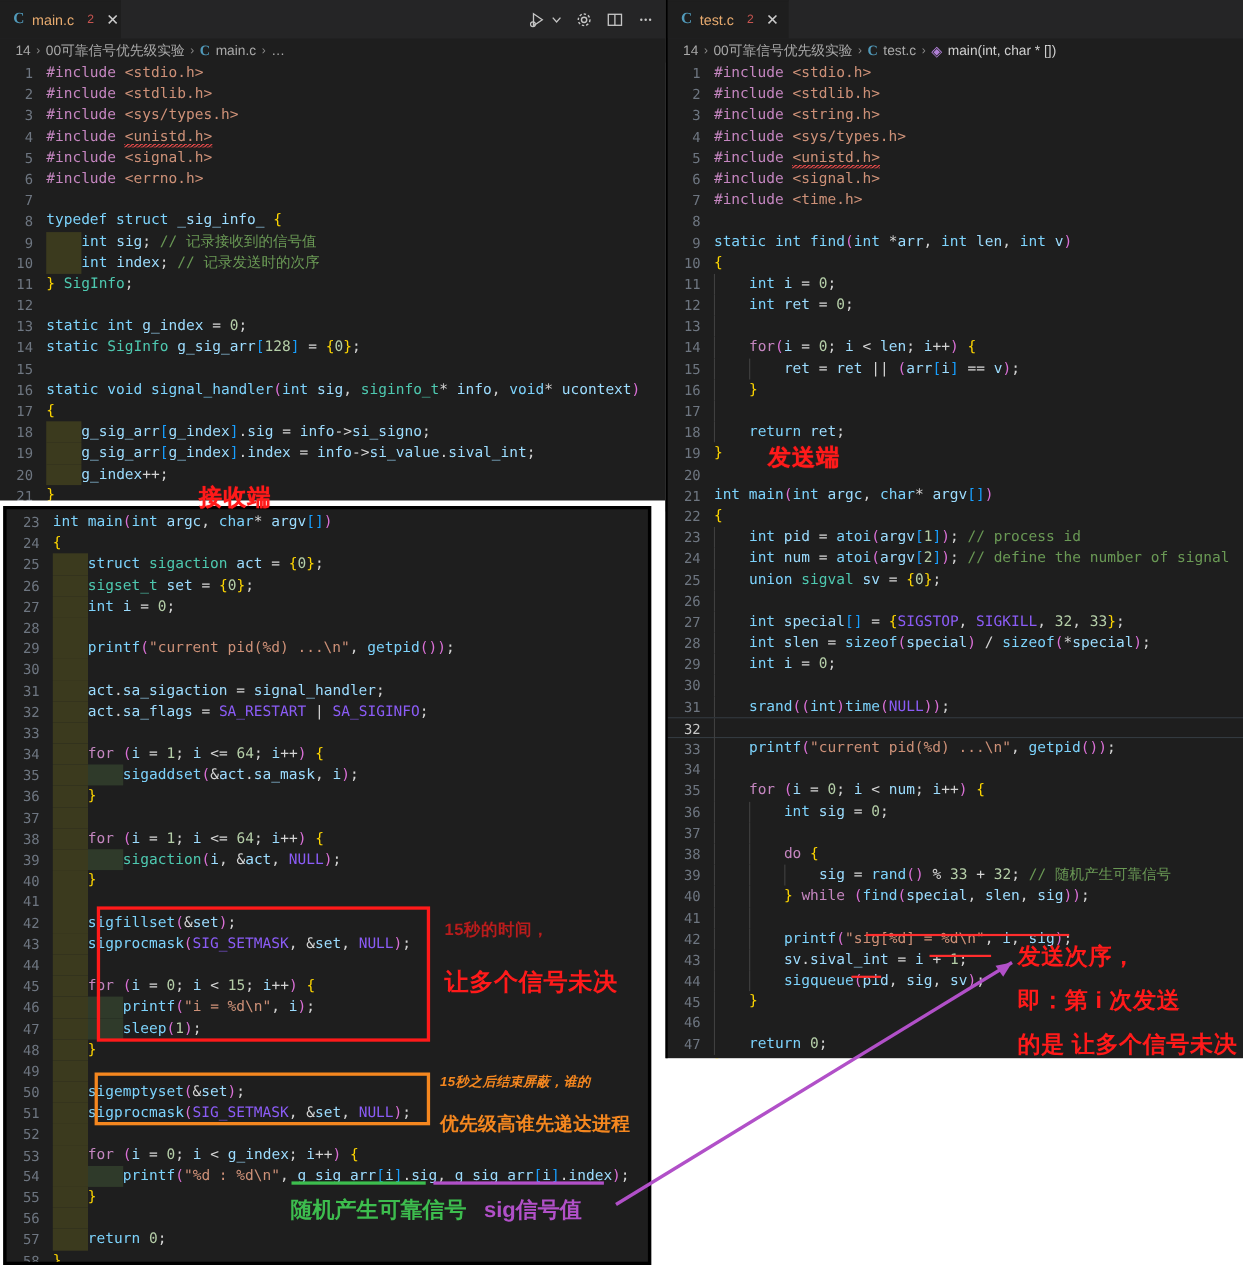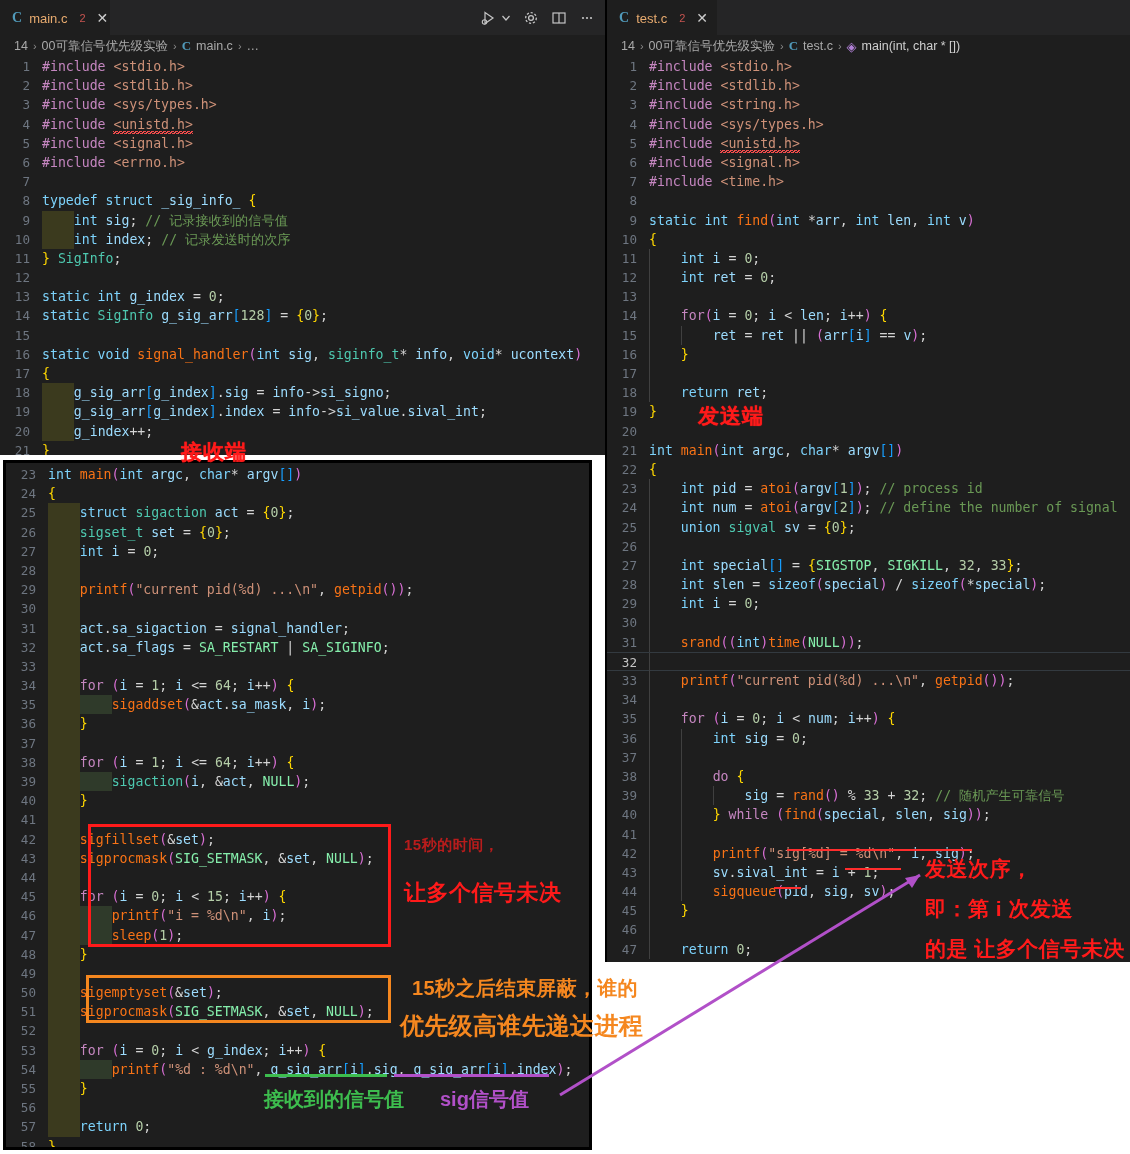--- a/index.html
+++ b/index.html
@@ -34,32 +34,32 @@
 
   
   .ig{position:absolute;top:0;height:19.2px;width:1px;background:#404040;}
   .igblk{position:absolute;top:0;height:19.2px;width:18px;background:#3b3a1e;}
   .igblk2{position:absolute;top:0;height:19.2px;width:18px;background:#2f3a2a;}
 
   
   .k{color:#7dd3fc}           
   .kc{color:#c586c0}          
   .ty{color:#4ec9b0}          
-  .fn{color:#f97316}          
+  .fn{color:#7dd3fc}          
   .va{color:#9cdcfe}          
   .nu{color:#b5cea8}          
   .st{color:#ce9178}          
   .cm{color:#6a9955}          
   .pp{color:#c586c0}          
   .hd{color:#ce9178}          
   .op{color:#d4d4d4}          
   .br1{color:#ffd700}
   .br2{color:#da70d6}
   .br3{color:#179fff}
-  .cn{color:#86efac}
+  .cn{color:#8b5cf6}
   .squig{background-image:repeating-linear-gradient(135deg,#f14c4c 0 1px,transparent 1px 2px);
          background-repeat:repeat-x;background-size:4px 3px;background-position:0 100%;padding-bottom:2px;}
 
   
   .anno{position:absolute;font-family:"Liberation Sans",sans-serif;font-weight:bold;}
   .redbox{position:absolute;border:3px solid #ff1a1a;box-sizing:border-box;}
   .orangebox{position:absolute;border:3px solid #f5871f;box-sizing:border-box;}
   .uline{position:absolute;height:2px;background:#ff2d2d;}
   .ulineG{position:absolute;height:3px;background:#3dbd4e;}
   .ulineP{position:absolute;height:3px;background:#b150c8;}
@@ -155,27 +155,27 @@
 
 <div class="anno" style="left:698px;top:402px;color:#ff1a1a;font-size:21px;letter-spacing:1px;text-shadow:0 0 1px #ff1a1a;">发送端</div>
 
 <div class="redbox" style="left:88px;top:824px;width:303px;height:123px;"></div>
 
 <div class="anno" style="left:404px;top:836px;color:#b91c1c;font-size:15px;letter-spacing:0.5px;">15秒的时间，</div>
 <div class="anno" style="left:404px;top:878px;color:#ff1a1a;font-size:22px;letter-spacing:0.5px;">让多个信号未决</div>
 
 <div class="orangebox" style="left:86px;top:975px;width:305px;height:48px;"></div>
 
-<div class="anno" style="left:412px;top:975px;color:#f5871f;font-size:20px;letter-spacing:0.3px;">15秒之后结束屏蔽，谁的</div>
-<div class="anno" style="left:400px;top:1010px;color:#f5871f;font-size:24px;letter-spacing:0.3px;">优先级高谁先递达进程</div>
+<div class="anno" style="left:400px;top:975px;color:#f5871f;font-size:12px;letter-spacing:0.3px;font-style:italic;">15秒之后结束屏蔽，谁的</div>
+<div class="anno" style="left:400px;top:1010px;color:#f5871f;font-size:17px;letter-spacing:0.3px;">优先级高谁先递达进程</div>
 
 <div class="ulineG" style="left:265px;top:1074px;width:122px;"></div>
 <div class="ulineP" style="left:394px;top:1074px;width:155px;"></div>
 
-<div class="anno" style="left:264px;top:1086px;color:#3dbd4e;font-size:20px;">接收到的信号值</div>
+<div class="anno" style="left:264px;top:1086px;color:#3dbd4e;font-size:20px;">随机产生可靠信号</div>
 <div class="anno" style="left:440px;top:1086px;color:#b150c8;font-size:20px;">sig信号值</div>
 
 <div class="uline" style="left:787px;top:849px;width:185px;"></div>
 <div class="uline" style="left:845px;top:868px;width:56px;"></div>
 <div class="uline" style="left:774px;top:887px;width:27px;"></div>
 
 <div class="anno" style="left:925px;top:855px;color:#ff1a1a;font-size:21px;letter-spacing:0.5px;">发送次序，</div>
 <div class="anno" style="left:925px;top:895px;color:#ff1a1a;font-size:21px;letter-spacing:0.5px;">即：第 i 次发送</div>
 <div class="anno" style="left:925px;top:935px;color:#ff1a1a;font-size:21px;letter-spacing:0.5px;">的是 让多个信号未决</div>
 

